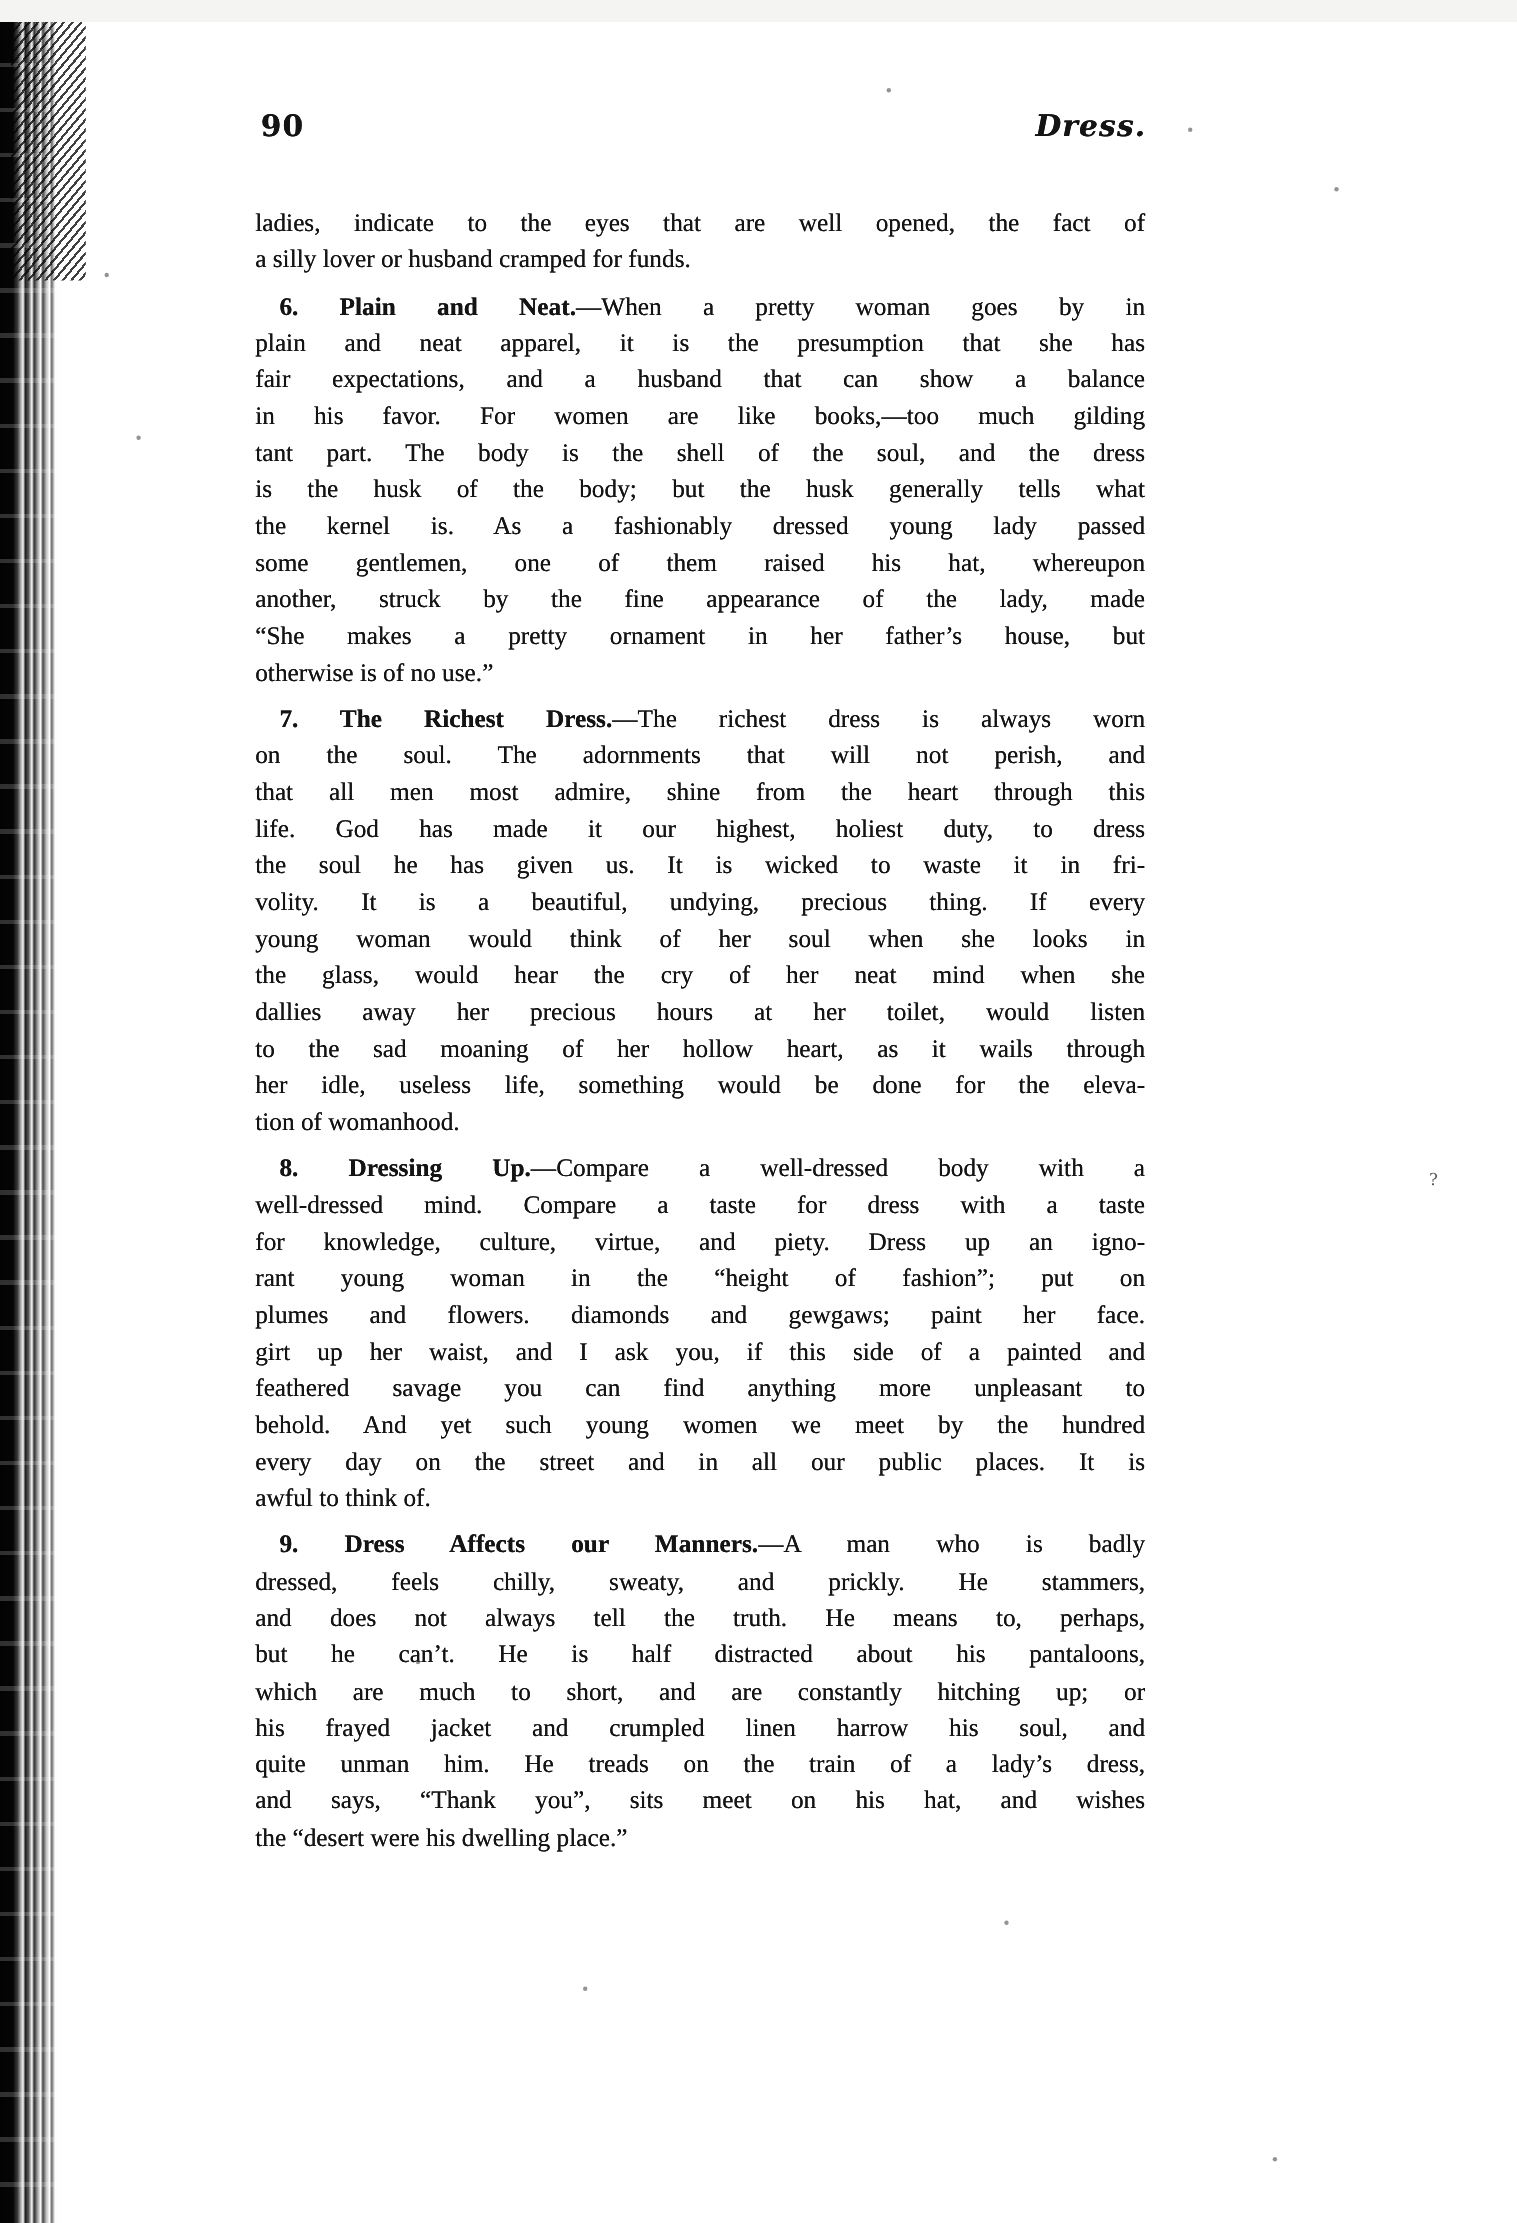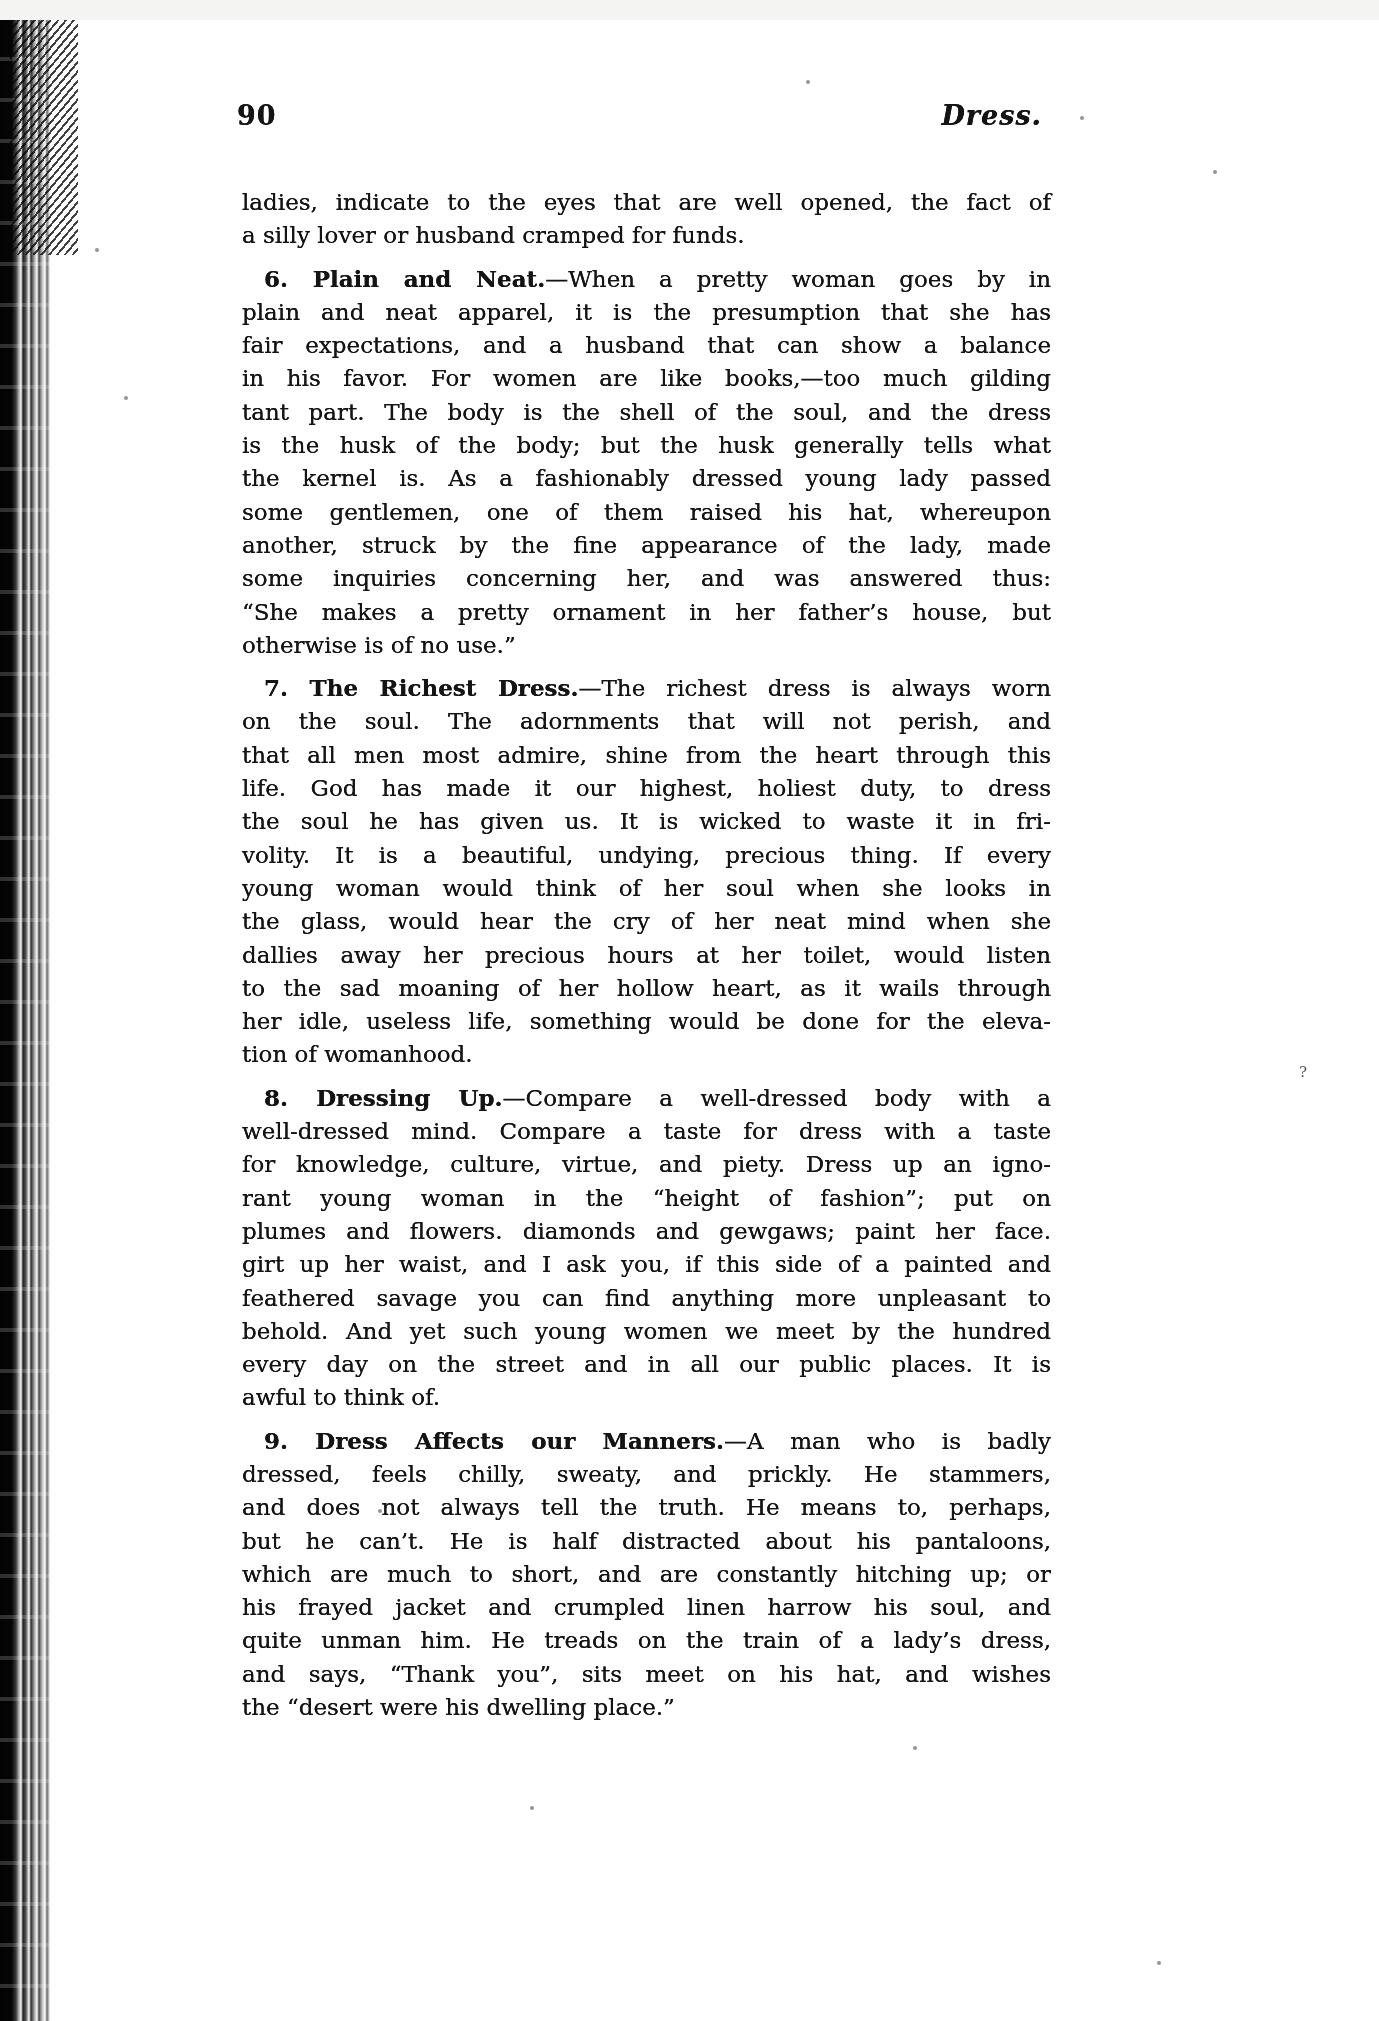--- a/index.html
+++ b/index.html
@@ -41,23 +41,24 @@
     position:absolute;left:4px;top:0;
     font-size:27px;font-weight:bold;letter-spacing:1px;
     text-shadow:0 0 .6px #141414;
   }
   .running-header{
     position:absolute;left:0;right:0;top:0;text-align:right;
     font-size:27px;font-style:italic;font-weight:bold;letter-spacing:1px;
     text-shadow:0 0 .6px #141414;
   }
   .text-block{
-    position:absolute;left:242px;top:166px;width:809px;
+    position:absolute;left:232px;top:166px;width:809px;
     font-size:23px;line-height:33.3px;
     text-shadow:0 0 .45px #141414;
+    font-family:Liberation Serif, serif;
   }
   .para{margin:0;}
   .para + .para{margin-top:9px;}
   .line{
     text-align:justify;
     text-align-last:justify;
     white-space:nowrap;
   }
   .line{white-space:normal;}
   .line.end{text-align-last:left;}
@@ -91,21 +92,20 @@
       <div class="para">
         <div class="line indent"><b>6. Plain and Neat.</b>—When a pretty woman goes by in</div>
         <div class="line">plain and neat apparel, it is the presumption that she has</div>
         <div class="line">fair expectations, and a husband that can show a balance</div>
         <div class="line">in his favor.  For women are like books,—too much gilding</div>
         <div class="line">tant part.  The body is the shell of the soul, and the dress</div>
         <div class="line">is the husk of the body; but the husk generally tells what</div>
         <div class="line">the kernel is.  As a fashionably dressed young lady passed</div>
         <div class="line">some gentlemen, one of them raised his hat, whereupon</div>
         <div class="line">another, struck by the fine appearance of the lady, made</div>
-        <div class="line">some inquiries concerning her, and was answered thus:</div>
         <div class="line">“She makes a pretty ornament in her father’s house, but</div>
         <div class="line end">otherwise is of no use.”</div>
       </div>
       <div class="para">
         <div class="line indent"><b>7. The Richest Dress.</b>—The richest dress is always worn</div>
         <div class="line">on the soul.  The adornments that will not perish, and</div>
         <div class="line">that all men most admire, shine from the heart through this</div>
         <div class="line">life.  God has made it our highest, holiest duty, to dress</div>
         <div class="line">the soul he has given us.  It is wicked to waste it in fri-</div>
         <div class="line">volity.  It is a beautiful, undying, precious thing.  If every</div>

